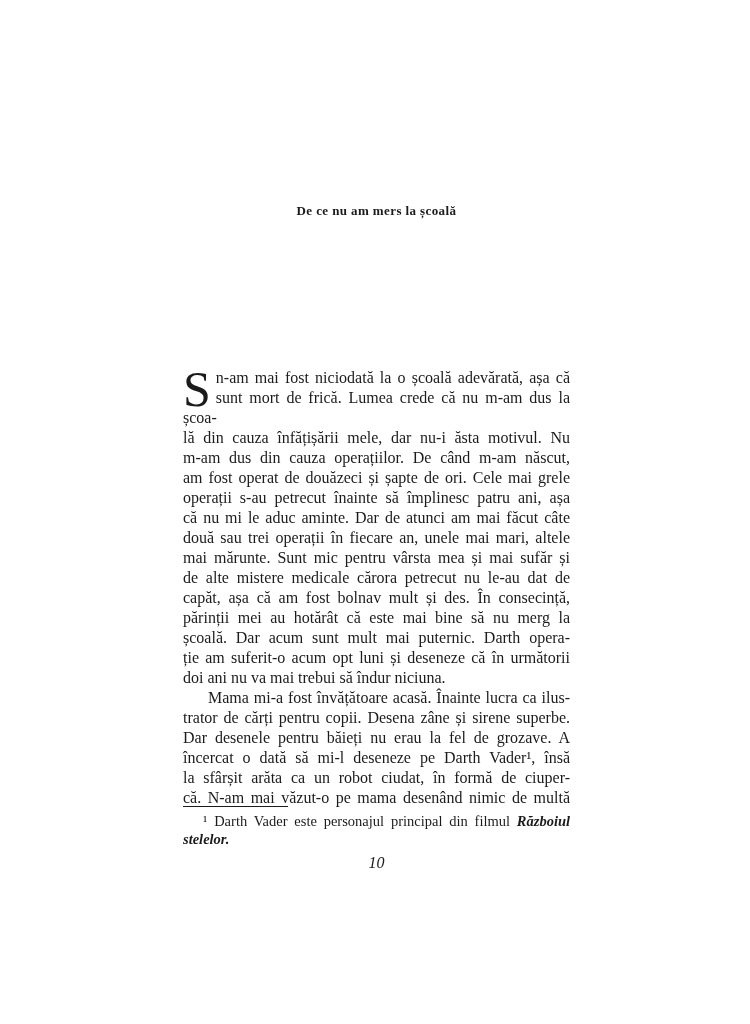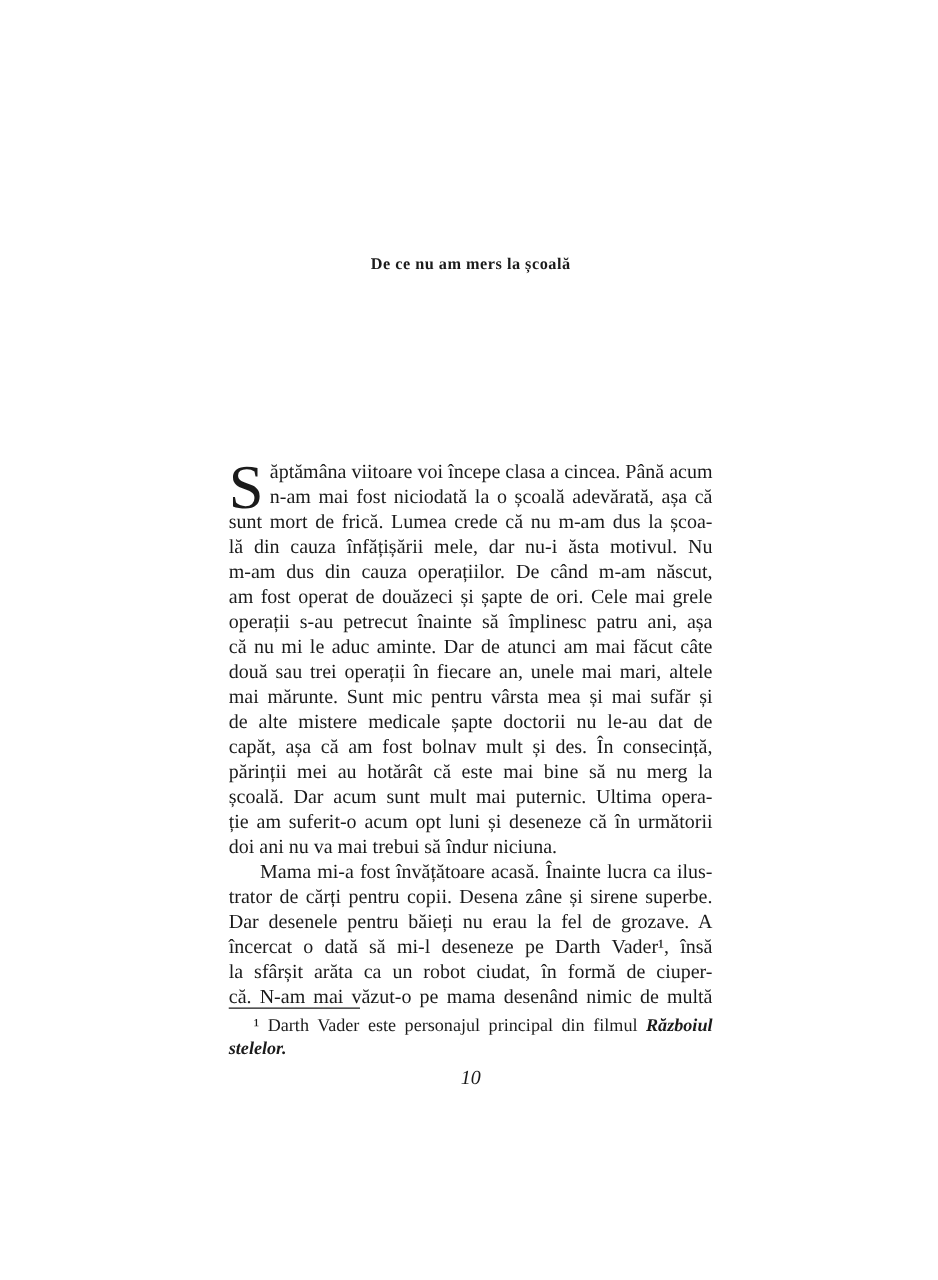--- a/index.html
+++ b/index.html
@@ -93,34 +93,33 @@
 <body>
 
 <div class="sheet">
 
   <h1 class="chapter-title">De ce nu am mers la școală</h1>
 
   <div class="text-block">
 
     <div>
       <span class="drop-cap">S</span>
-      <div class="jline">ăptămâna viitoare voi începe clasa a cincea. Până acum</div>
       <div class="jline">n-am mai fost niciodată la o școală adevărată, așa că</div>
       <div class="jline">sunt mort de frică. Lumea crede că nu m-am dus la școa-</div>
       <div class="jline">lă din cauza înfățișării mele, dar nu-i ăsta motivul. Nu</div>
       <div class="jline">m-am dus din cauza operațiilor. De când m-am născut,</div>
       <div class="jline">am fost operat de douăzeci și șapte de ori. Cele mai grele</div>
       <div class="jline">operații s-au petrecut înainte să împlinesc patru ani, așa</div>
       <div class="jline">că nu mi le aduc aminte. Dar de atunci am mai făcut câte</div>
       <div class="jline">două sau trei operații în fiecare an, unele mai mari, altele</div>
       <div class="jline">mai mărunte. Sunt mic pentru vârsta mea și mai sufăr și</div>
-      <div class="jline">de alte mistere medicale șapte doctorii nu le-au dat de</div>
+      <div class="jline">de alte mistere medicale cărora petrecut nu le-au dat de</div>
       <div class="jline">capăt, așa că am fost bolnav mult și des. În consecință,</div>
       <div class="jline">părinții mei au hotărât că este mai bine să nu merg la</div>
-      <div class="jline">școală. Dar acum sunt mult mai puternic. Ultima opera-</div>
+      <div class="jline">școală. Dar acum sunt mult mai puternic. Darth opera-</div>
       <div class="jline">ție am suferit-o acum opt luni și deseneze că în următorii</div>
       <div class="jline para-end">doi ani nu va mai trebui să îndur niciuna.</div>
     </div>
 
     <div>
       <div class="jline indent">Mama mi-a fost învățătoare acasă. Înainte lucra ca ilus-</div>
       <div class="jline">trator de cărți pentru copii. Desena zâne și sirene superbe.</div>
       <div class="jline">Dar desenele pentru băieți nu erau la fel de grozave. A</div>
       <div class="jline">încercat o dată să mi-l deseneze pe Darth Vader¹, însă</div>
       <div class="jline">la sfârșit arăta ca un robot ciudat, în formă de ciuper-</div>

